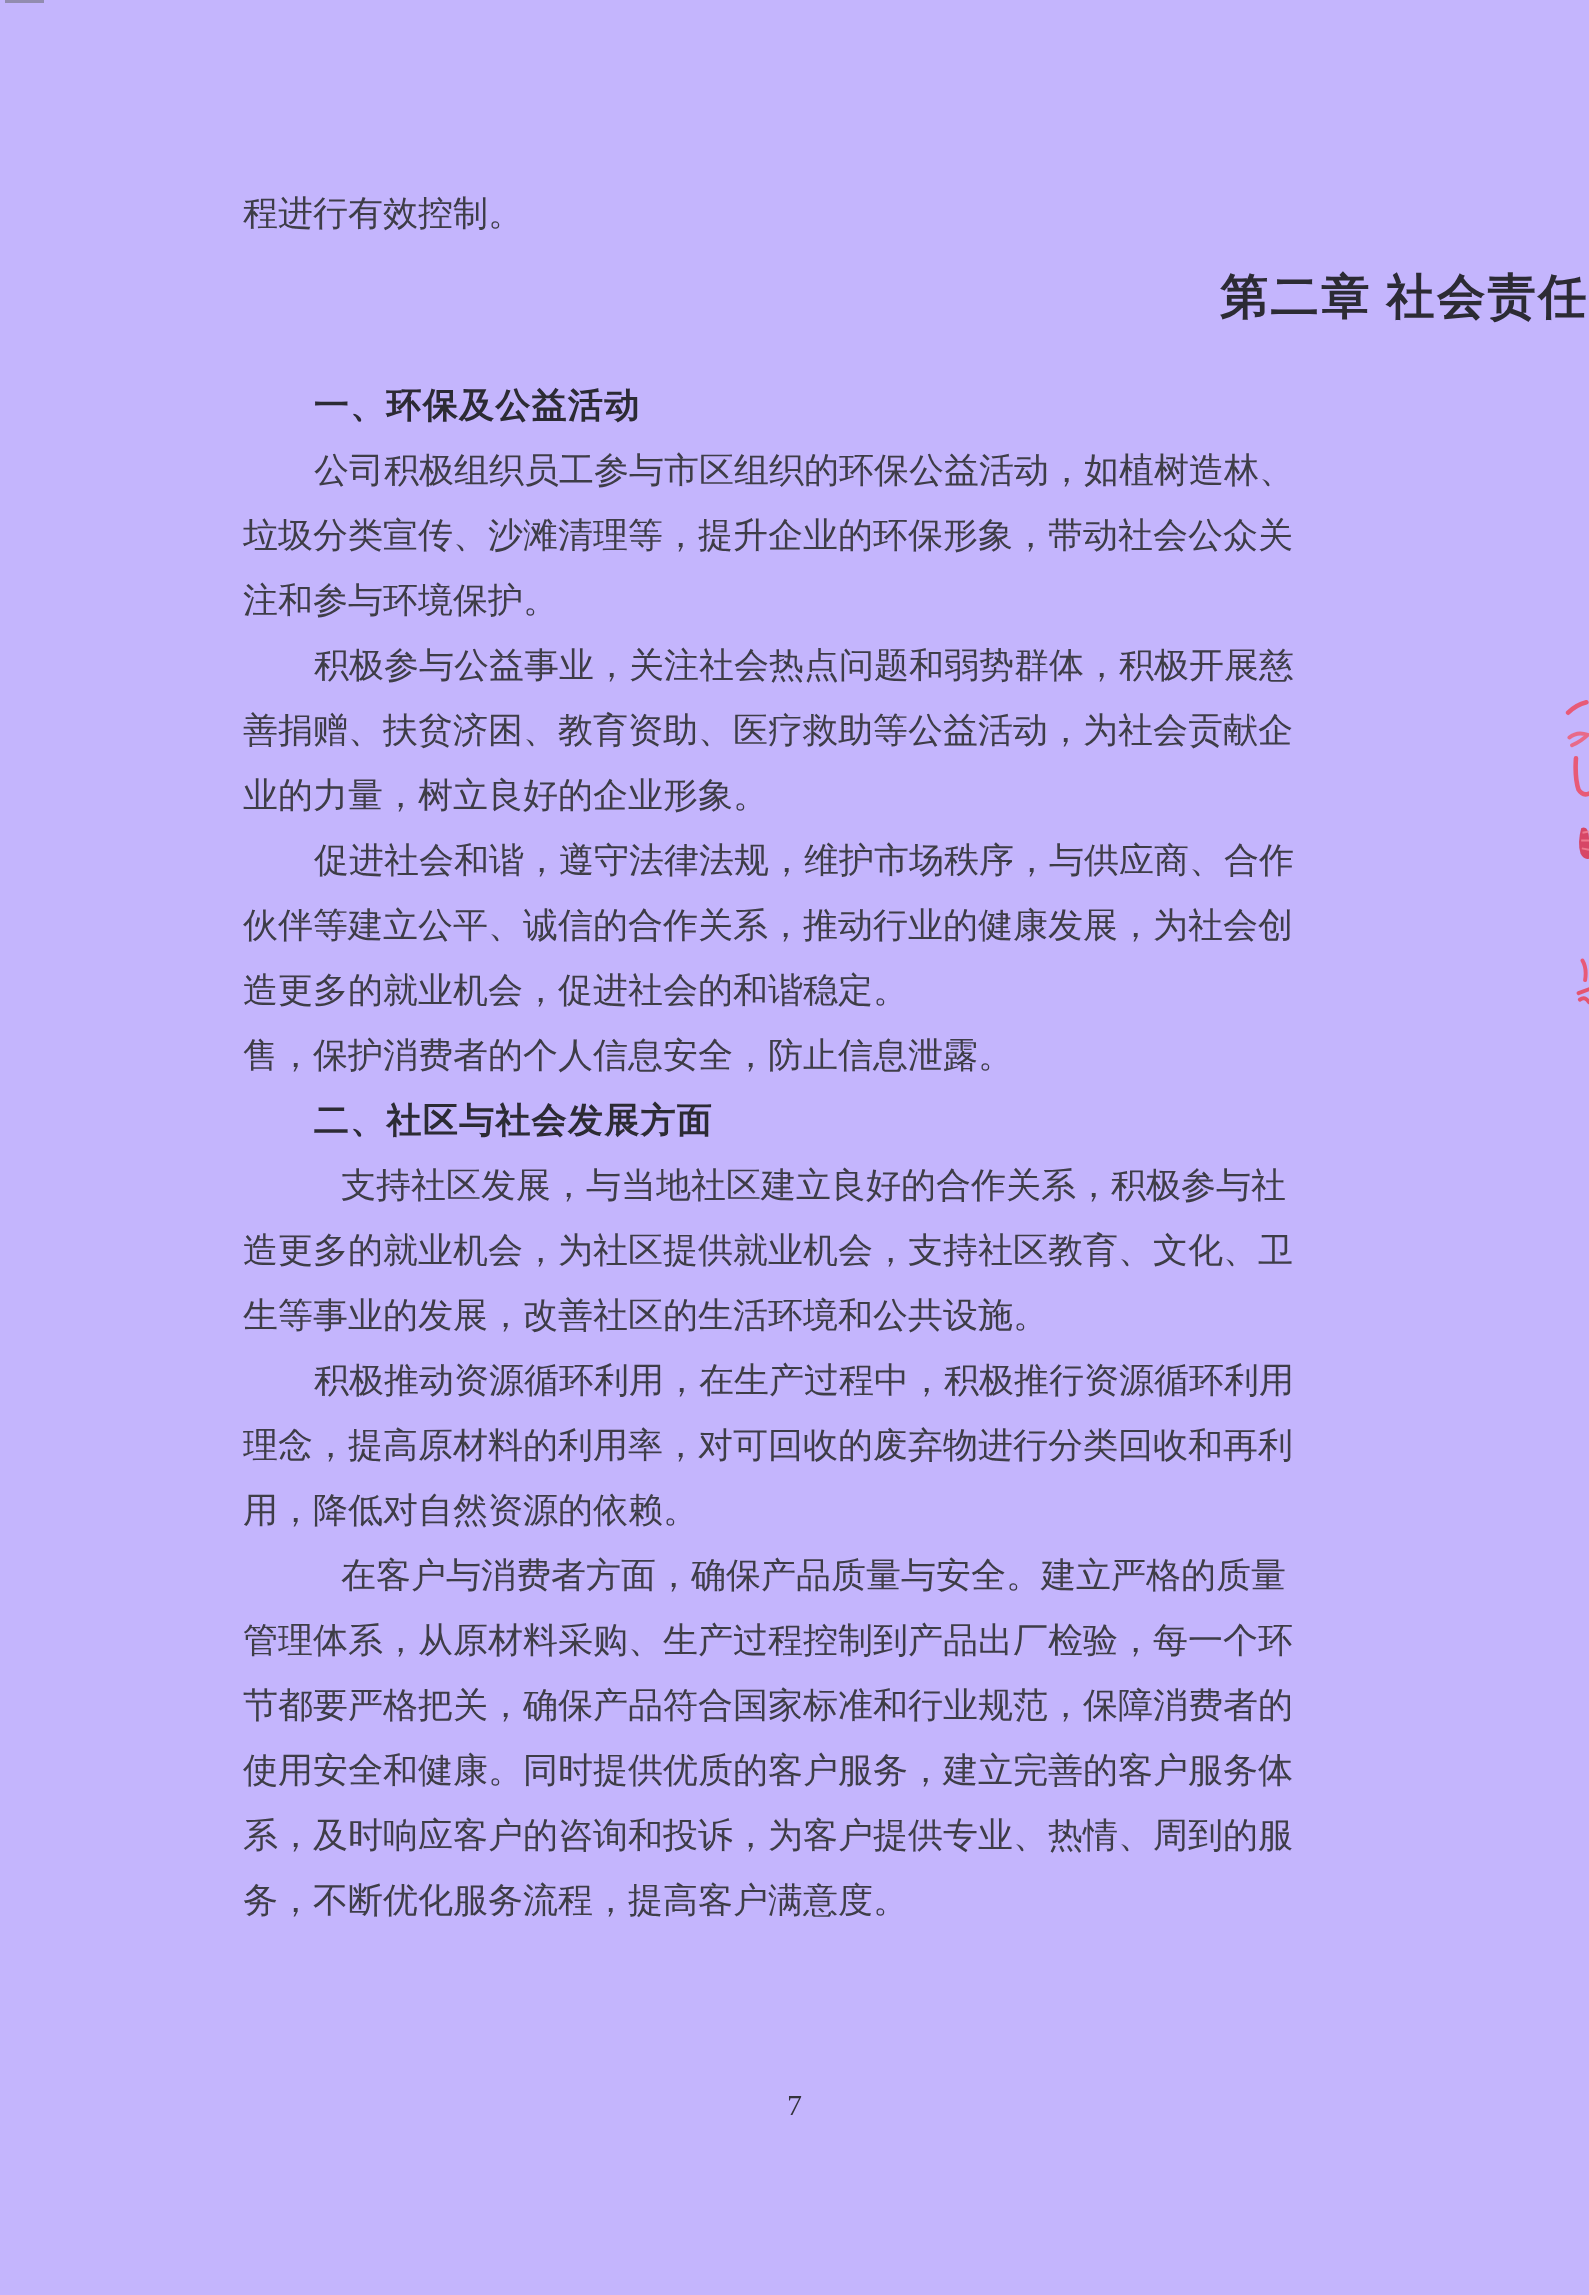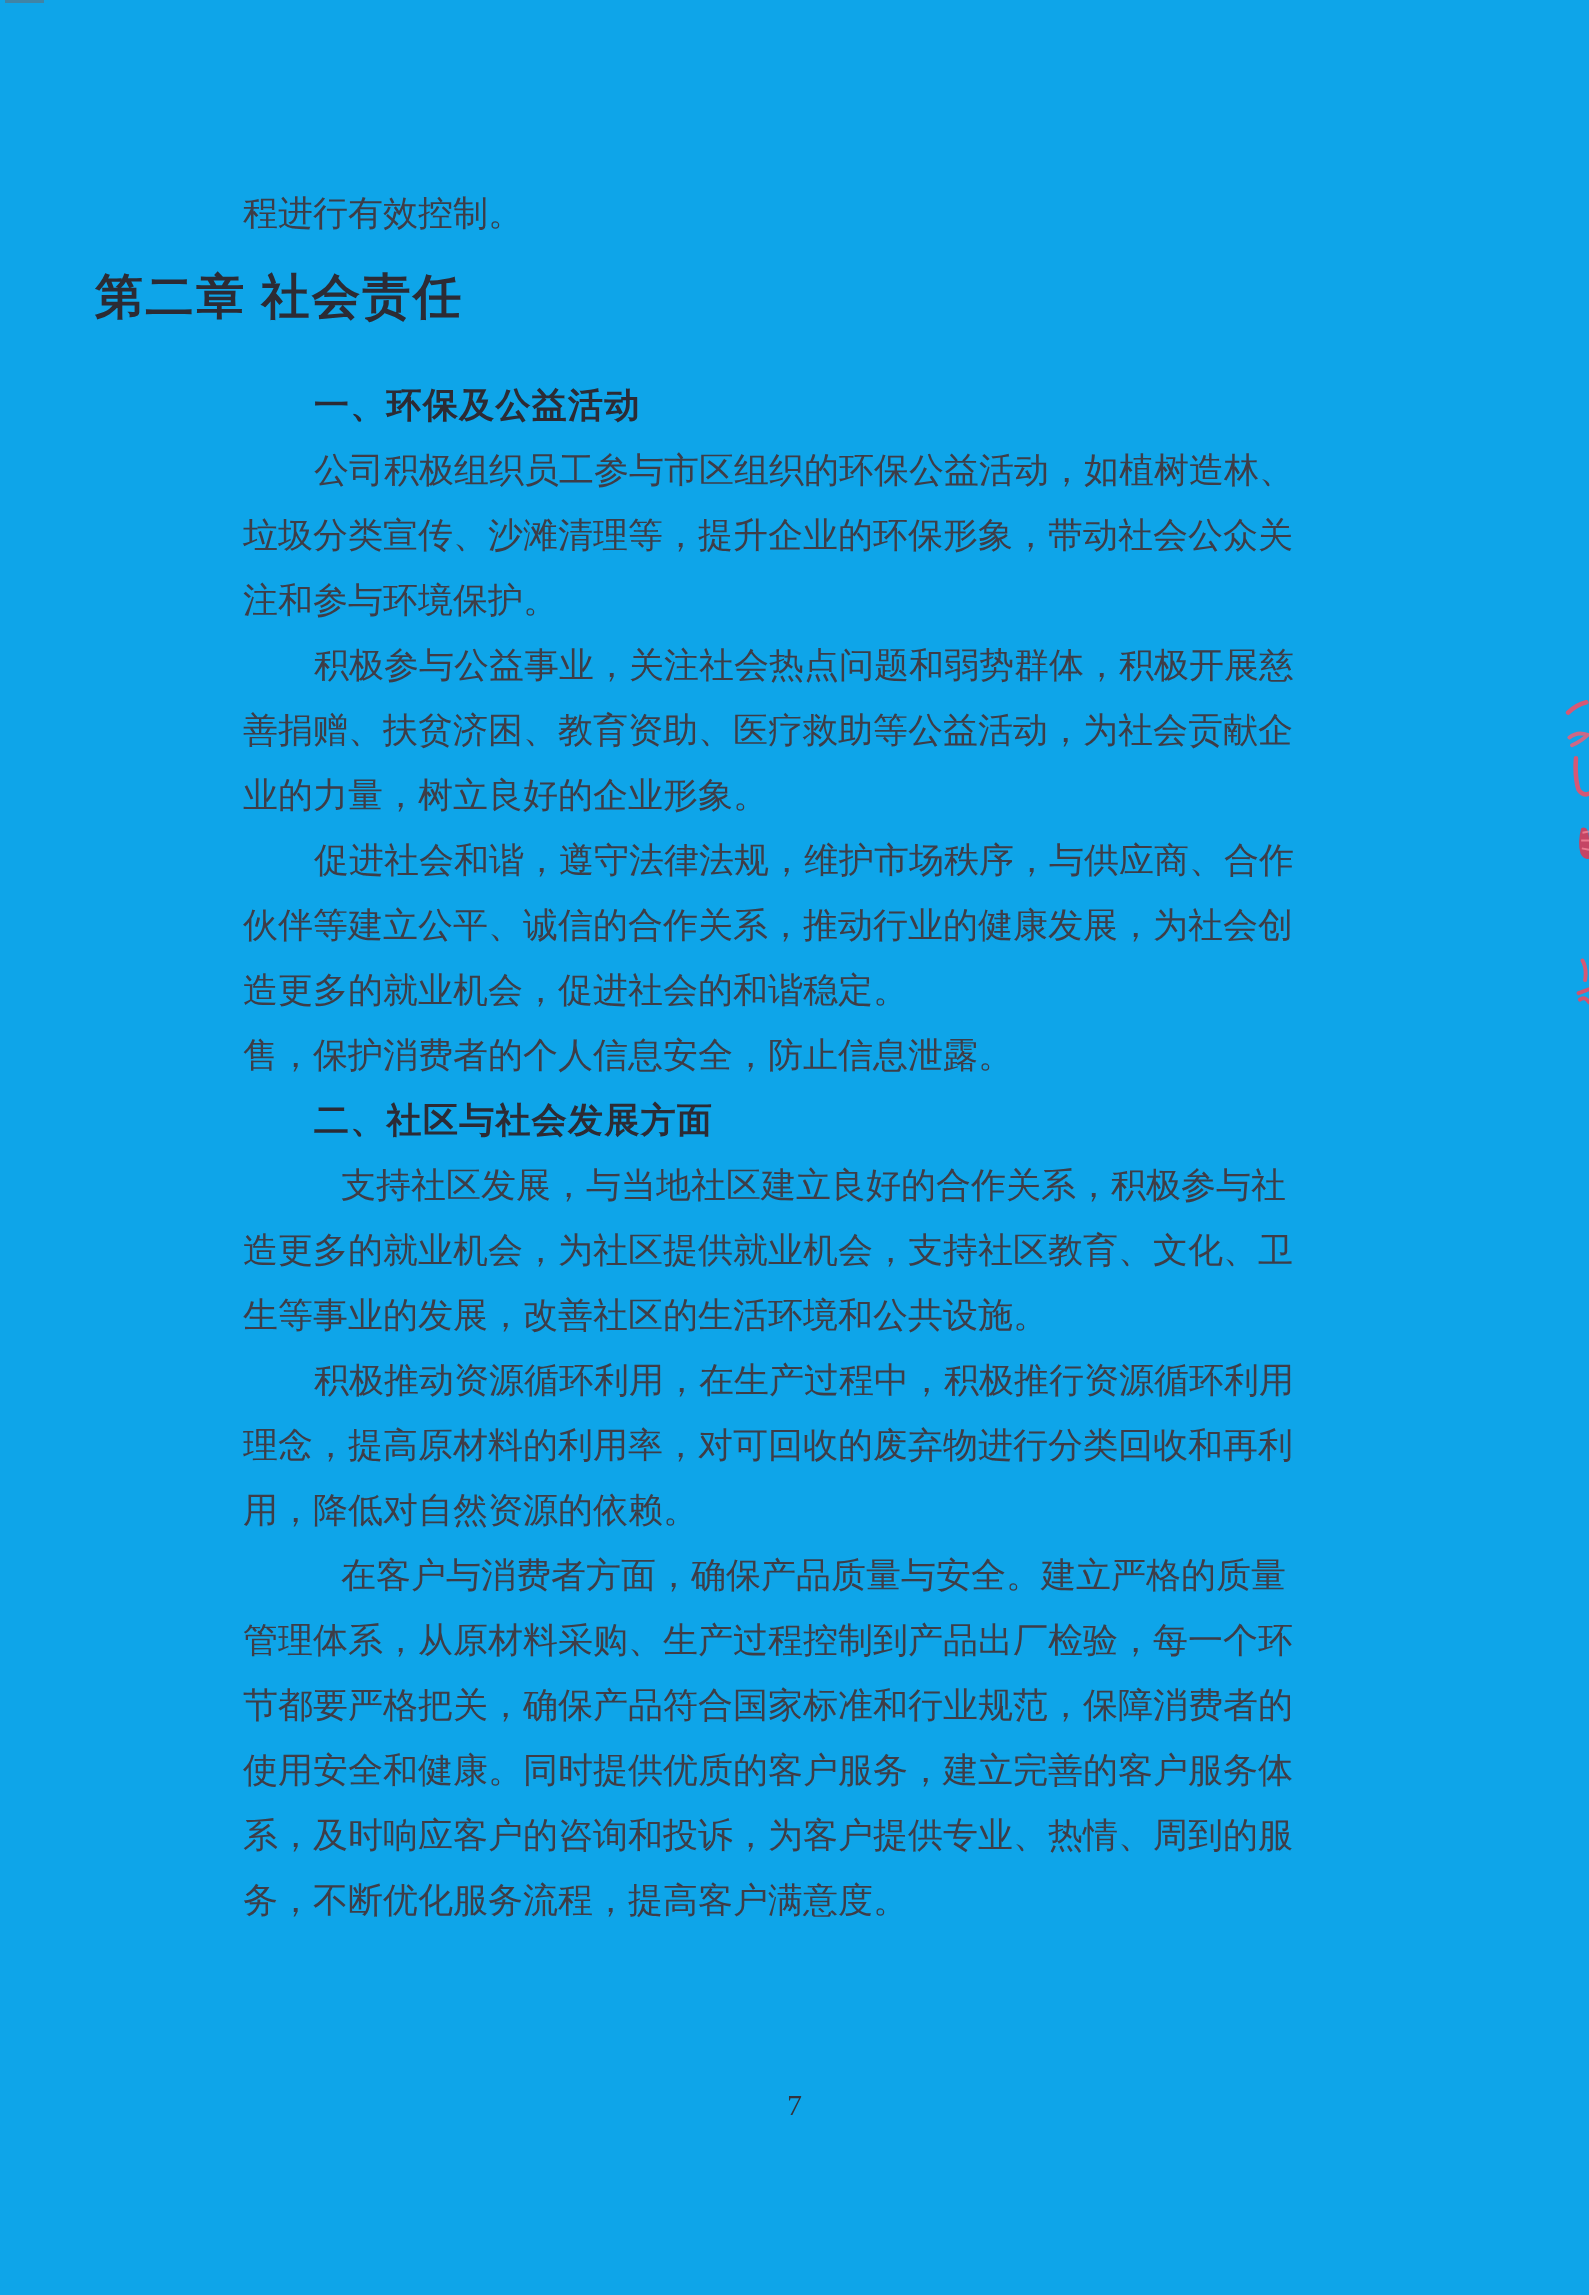--- a/index.html
+++ b/index.html
@@ -1,37 +1,37 @@
 <!DOCTYPE html>
 <html style="font-size:10.5px"><head>
 <meta charset="utf-8">
 <style>
   html,body{margin:0;padding:0;}
   body{background:#888; font-family:"Liberation Serif","DejaVu Serif",serif;}
   .page{
     position:relative;
     width:1589px; height:2295px;
     margin:0 auto;
-    background:#0ea5e9;
+    background:#c4b5fd;
     color:#3e3d47;
     overflow:hidden;
   }
   
   .scan-artifact{
     position:absolute; top:0; left:5.2px; width:39px; height:2.6px;
     background:#6a6a70; opacity:.55;
   }
   .intro-line{
     position:absolute; top:181px; left:243px;
     font-size:35px; line-height:65px; white-space:nowrap;
   }
   .chapter-title{
     position:absolute; top:260px; left:0; width:100%;
     box-sizing:border-box; padding-left:95px;
-    text-align:left;
+    text-align:right;
     font-size:48px; line-height:73px; font-weight:700;
     color:#2c2b34; letter-spacing:2.6px; white-space:nowrap;
   }
   .content{
     position:absolute; top:373px; left:243px; width:1126px;
   }
   .row{
     height:65px; line-height:65px;
     font-size:35px; white-space:nowrap;
   }

